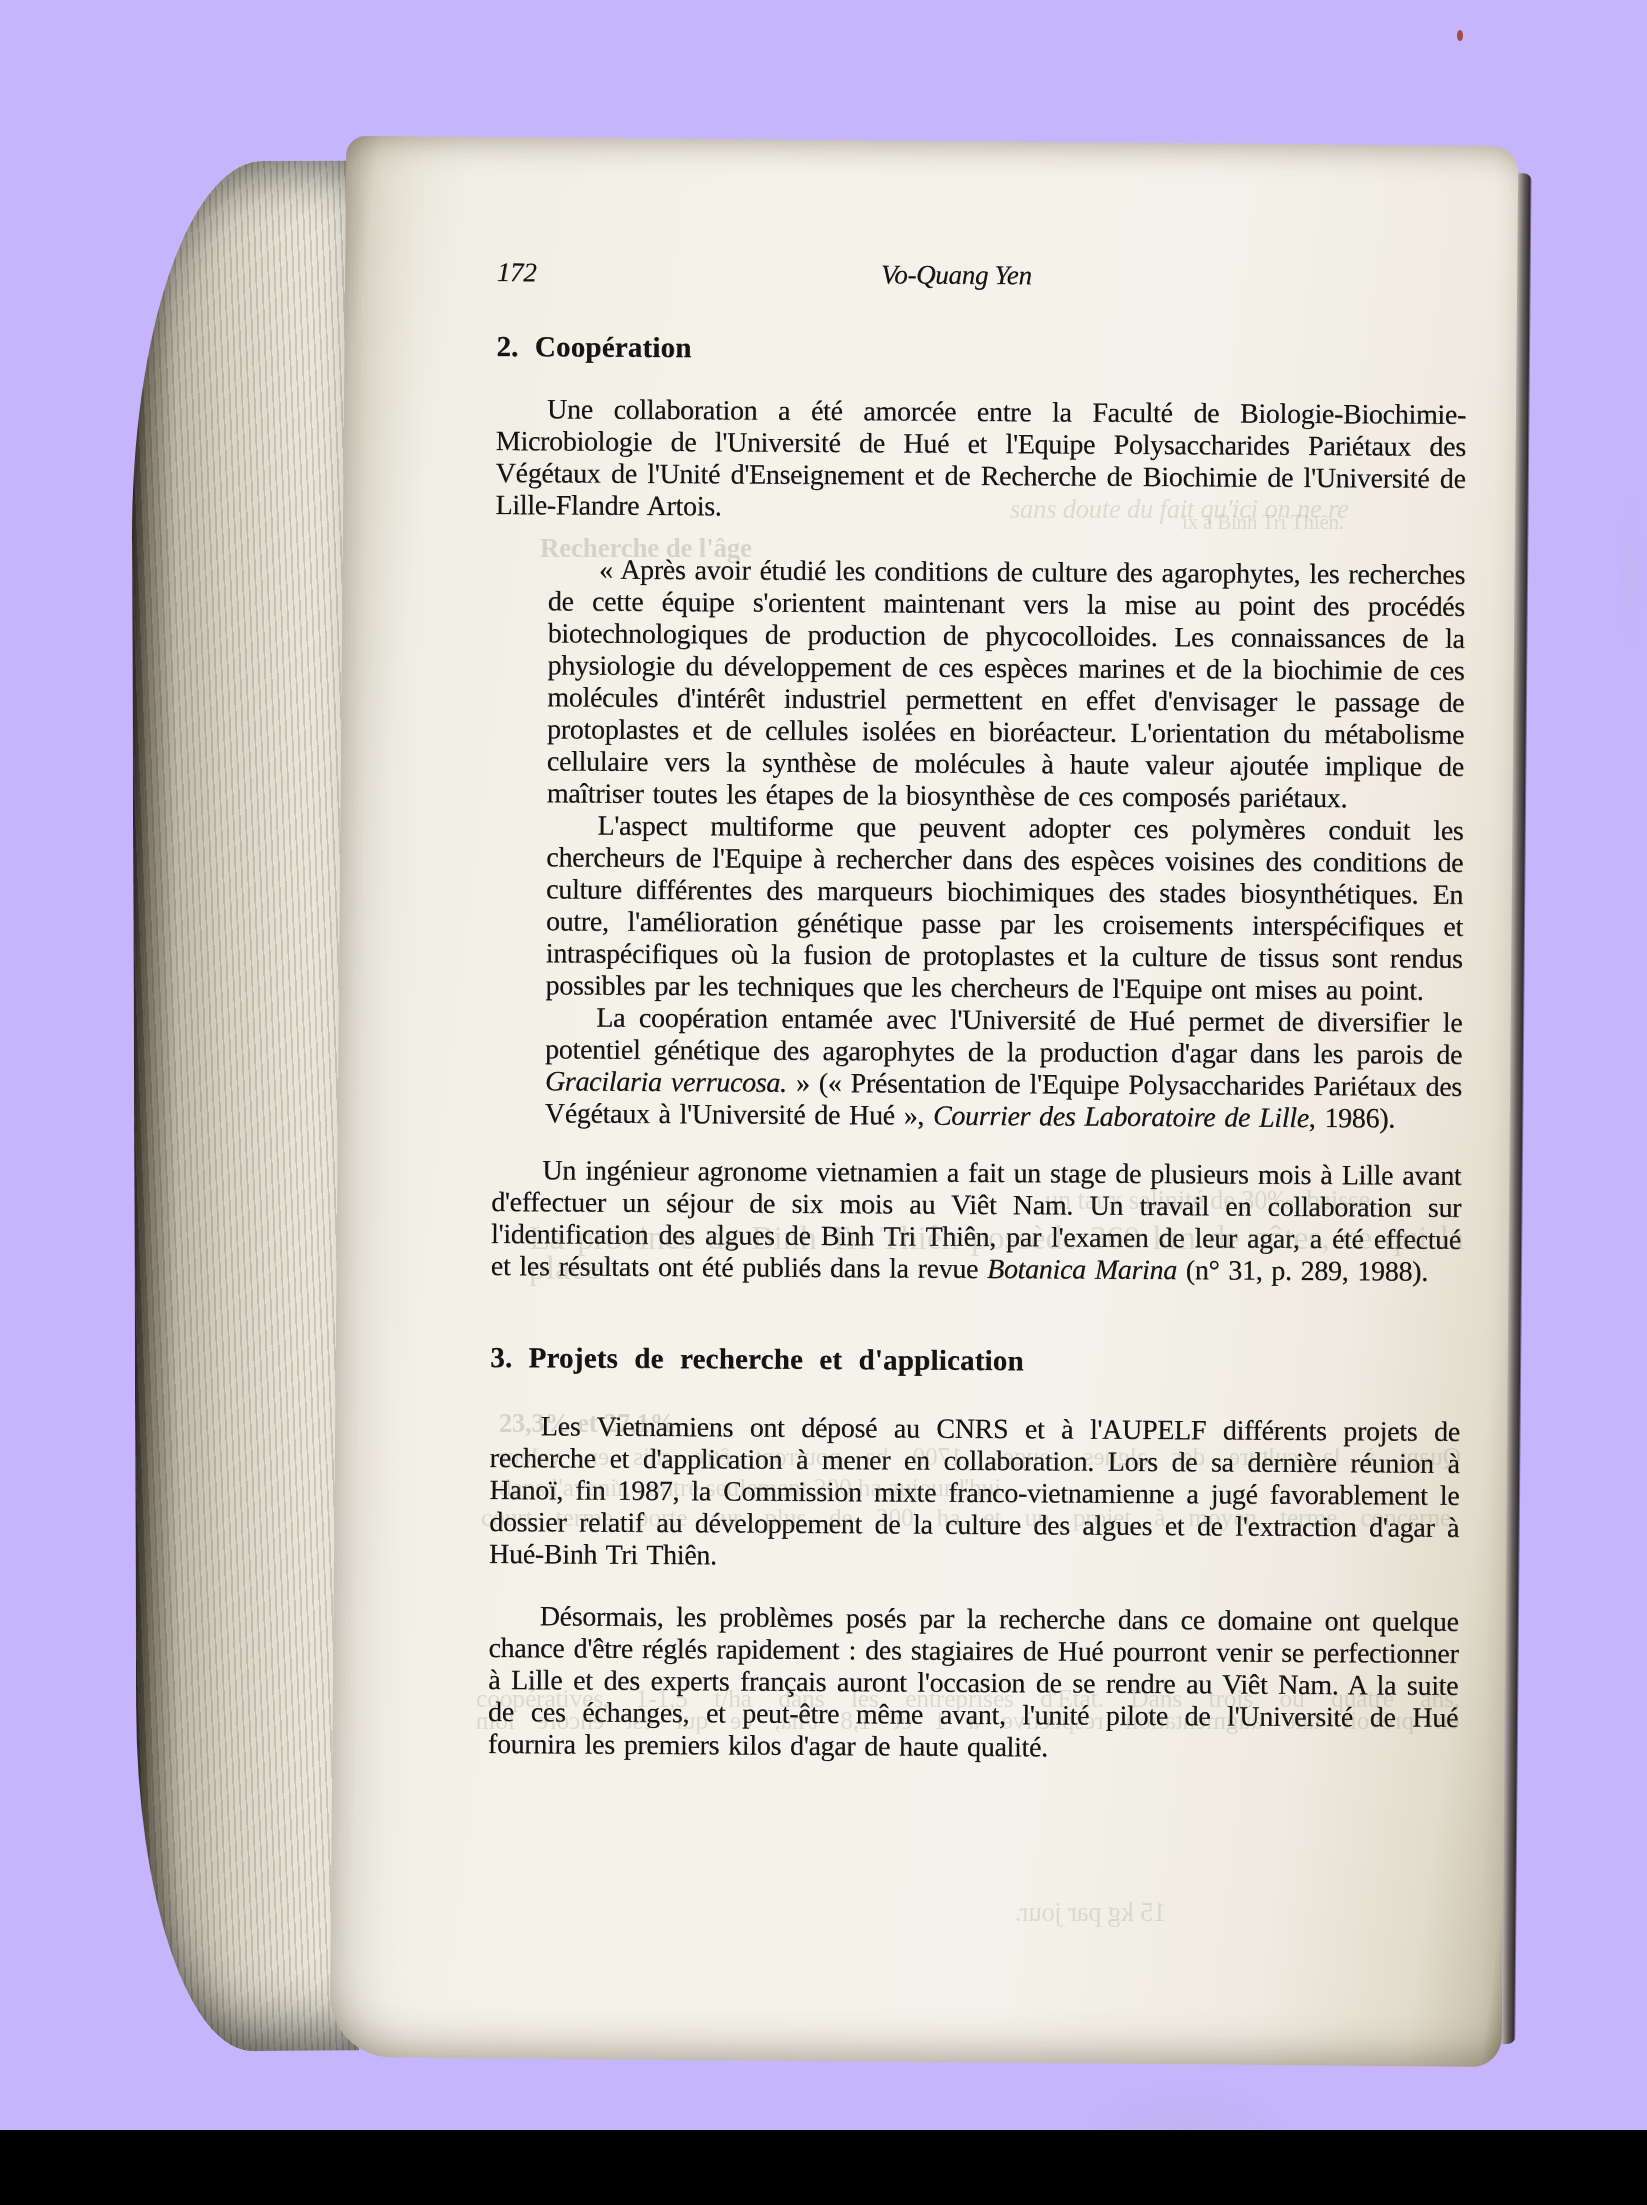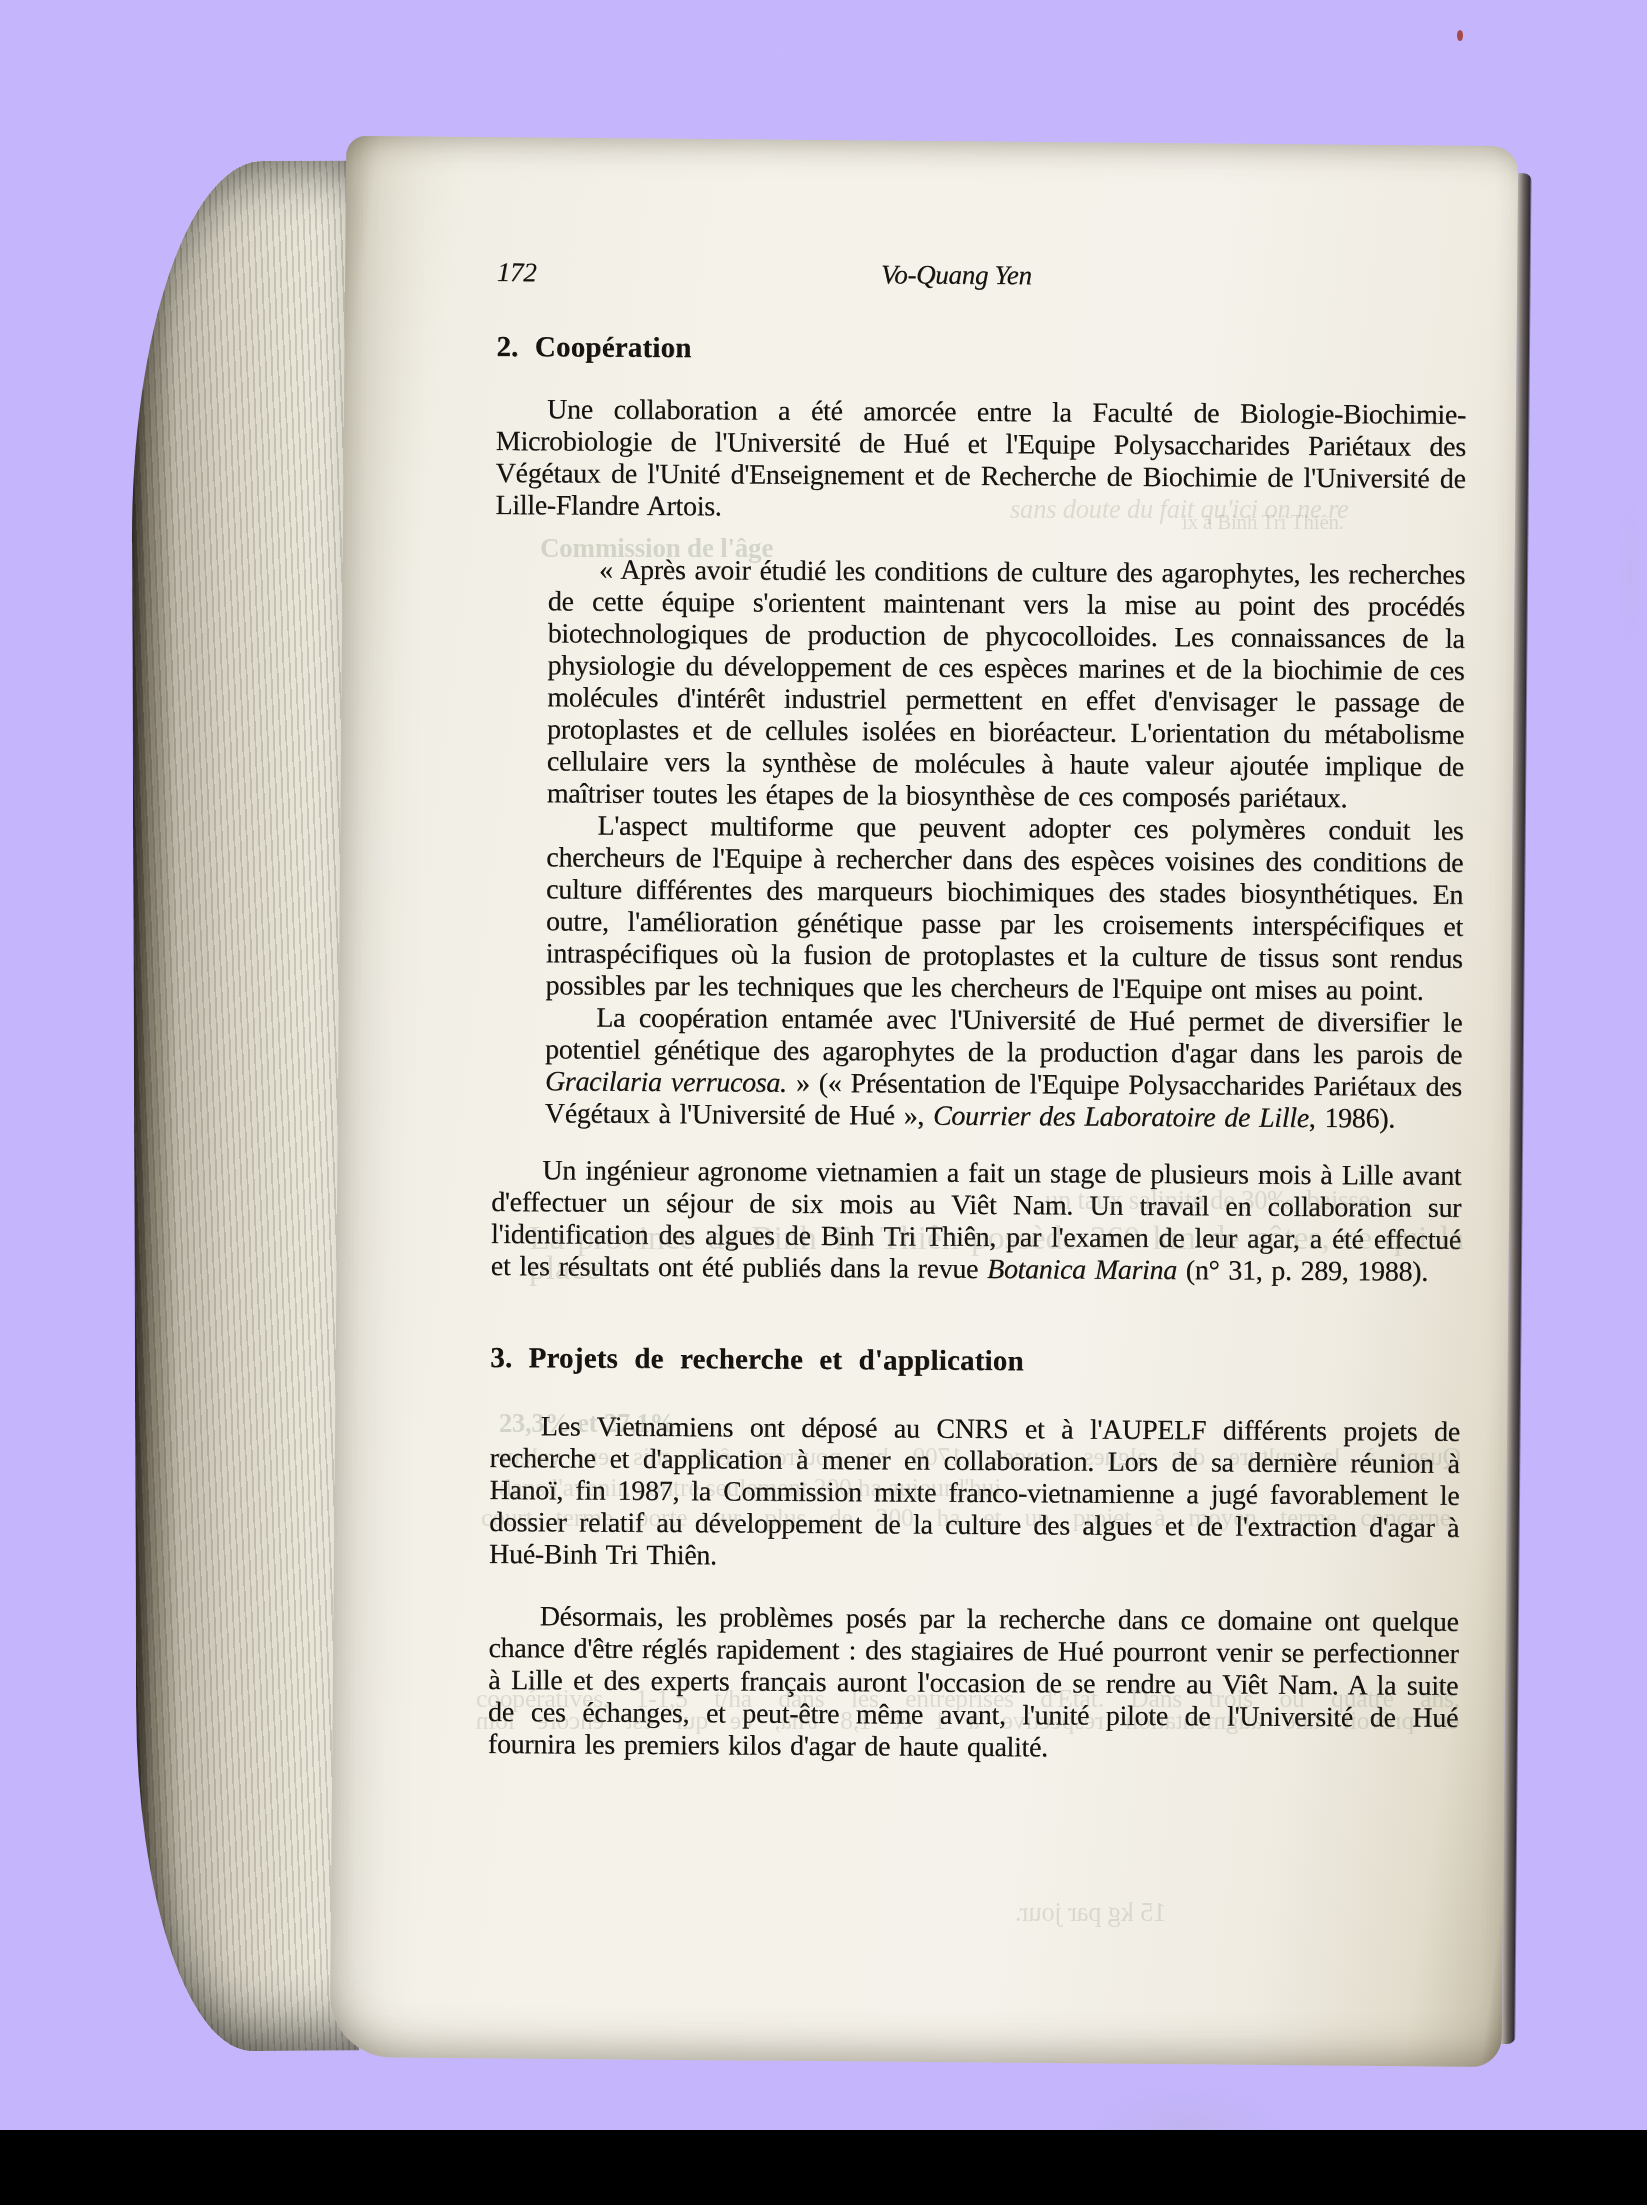--- a/index.html
+++ b/index.html
@@ -92,21 +92,21 @@
         <p class="sp"><span>Un ingénieur agronome vietnamien a fait un stage de plusieurs mois à Lille avant d'effectuer un séjour de six mois au Viêt Nam. Un travail en collaboration sur l'identification des algues de Binh Tri Thiên, par l'examen de leur agar, a été effectué et les résultats ont été publiés dans la revue </span><span class="it">Botanica Marina</span><span> (n° 31, p. 289, 1988).</span></p>
         <h2>3. Projets de recherche et d'application</h2>
         <p class="sp"><span>Les Vietnamiens ont déposé au CNRS et à l'AUPELF différents projets de recherche et d'application à mener en collaboration. Lors de sa dernière réunion à Hanoï, fin 1987, la Commission mixte franco-vietnamienne a jugé favorablement le dossier relatif au développement de la culture des algues et de l'extraction d'agar à Hué-Binh Tri Thiên.</span></p>
         <p class="sp"><span>Désormais, les problèmes posés par la recherche dans ce domaine ont quelque chance d'être réglés rapidement : des stagiaires de Hué pourront venir se perfectionner à Lille et des experts français auront l'occasion de se rendre au Viêt Nam. A la suite de ces échanges, et peut-être même avant, l'unité pilote de l'Université de Hué fournira les premiers kilos d'agar de haute qualité.</span></p>
       </div>
   </div>
 
   <div id="bleed">
       <div class="bleed-line" style="left: 1010px; top: 494px; font-size: 26.5px; font-style: italic;">sans doute du fait qu'ici on ne re</div>
       <div class="bleed-line" style="left: 1182px; top: 507px; font-size: 21px;">ix à Binh Tri Thiên.</div>
-      <div class="bleed-line b" style="left: 540px; top: 533px; font-size: 27px;">Commission de l'âge</div>
+      <div class="bleed-line b" style="left: 540px; top: 533px; font-size: 27px;">Recherche de l'âge</div>
       <div class="bleed-line" style="left: 1045px; top: 1185px; font-size: 26.5px;">un taux salinité de 30‰, baisse</div>
       <div class="bleed-line j" style="left: 529px; top: 1223px; font-size: 34px; width: 935px;">La province de Binh Tri Thiên possède 360 km de côtes, ce qui la place</div>
       <div class="bleed-line b" style="left: 499px; top: 1408px; font-size: 26.5px;">23,3% et 27,1%</div>
       <div class="bleed-line m j" style="left: 499px; top: 1442px; font-size: 25.6px; width: 962px;">Quant à la culture des algues rouges, 1700 ha pourront être mis en valeur</div>
       <div class="bleed-line" style="left: 499px; top: 1473px; font-size: 25.6px;">dans l'avenir, contre seulement 200 ha aujourd'hui</div>
       <div class="bleed-line j" style="left: 481px; top: 1503px; font-size: 25.6px; width: 970px;">court terme porte sur plus de 200 ha et un projet à moyen terme concerne</div>
       <div class="bleed-line j" style="left: 476px; top: 1676px; font-size: 25.6px; width: 984px; margin-top: 8px;">coopératives, 1-1,5 t/ha dans les entreprises d'Etat. Dans trois ou quatre ans,</div>
       <div class="bleed-line m j" style="left: 476px; top: 1706px; font-size: 25.6px; width: 984px;">en prévoit une augmentation respective à 1 et 1,8 t/ha, ce qui est encore loin</div>
       <div class="bleed-line m" style="left: 1015px; top: 1897px; font-size: 26.5px;">15 kg par jour.</div>
     </div>

